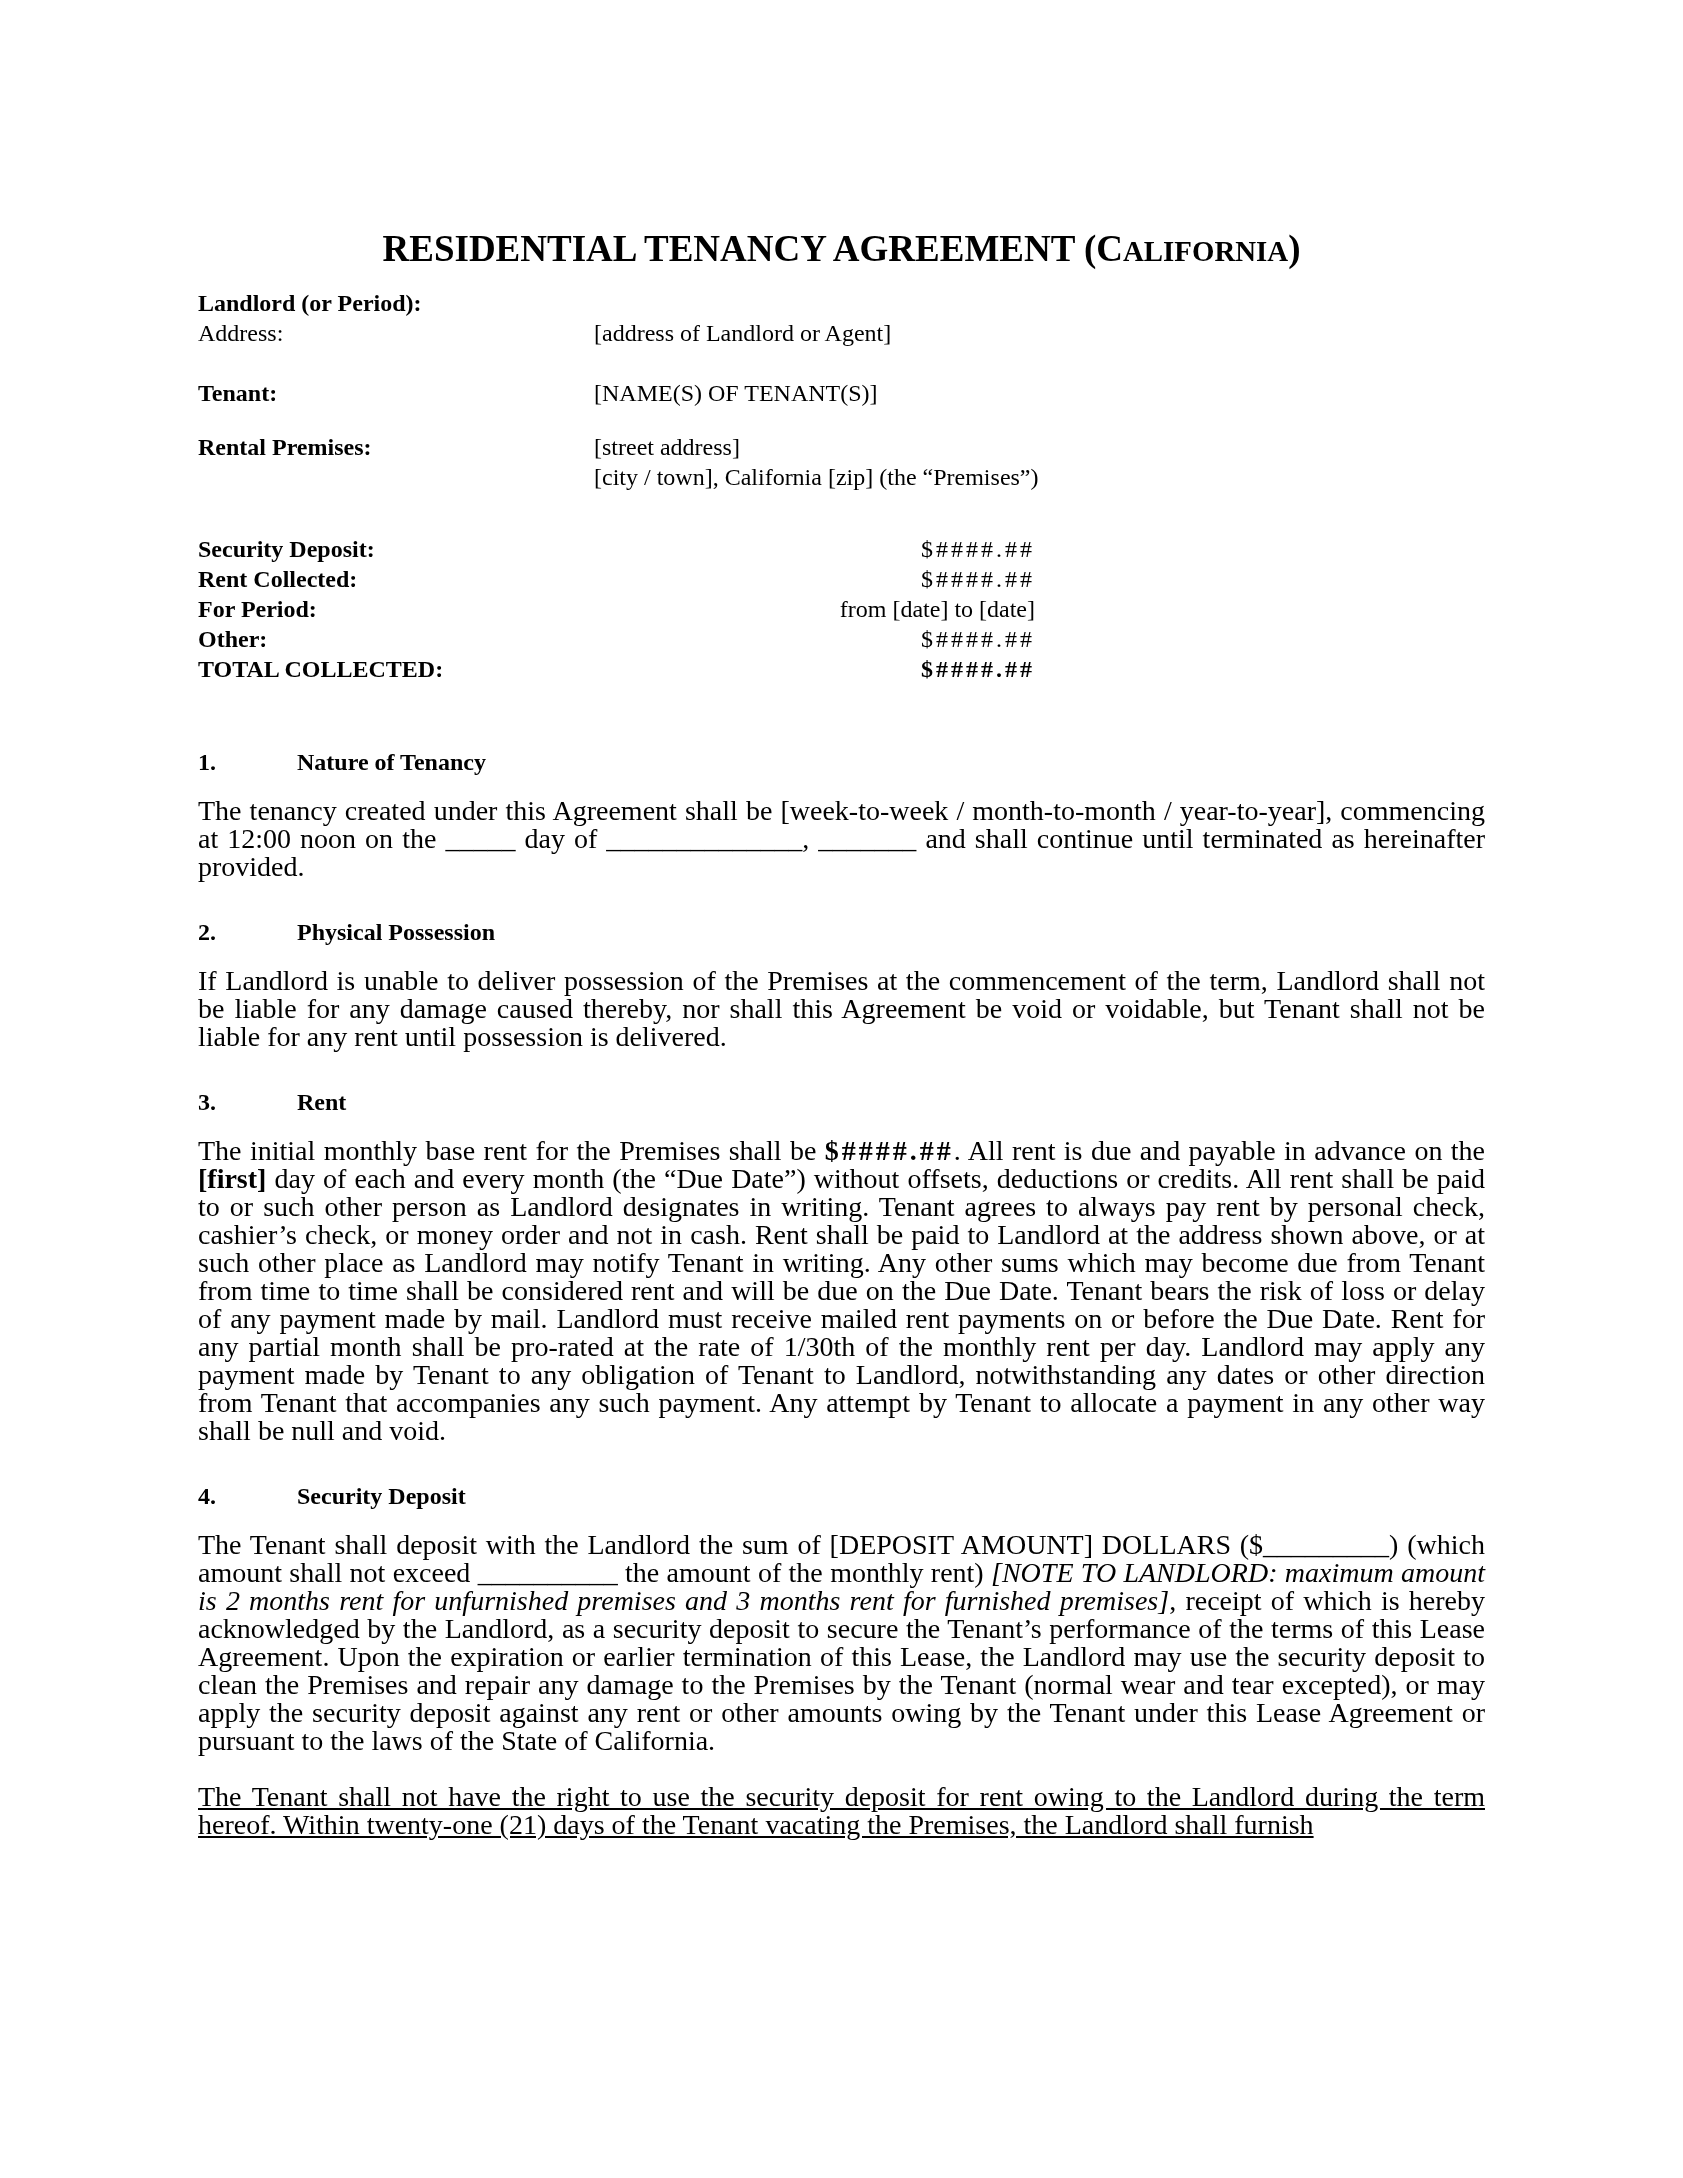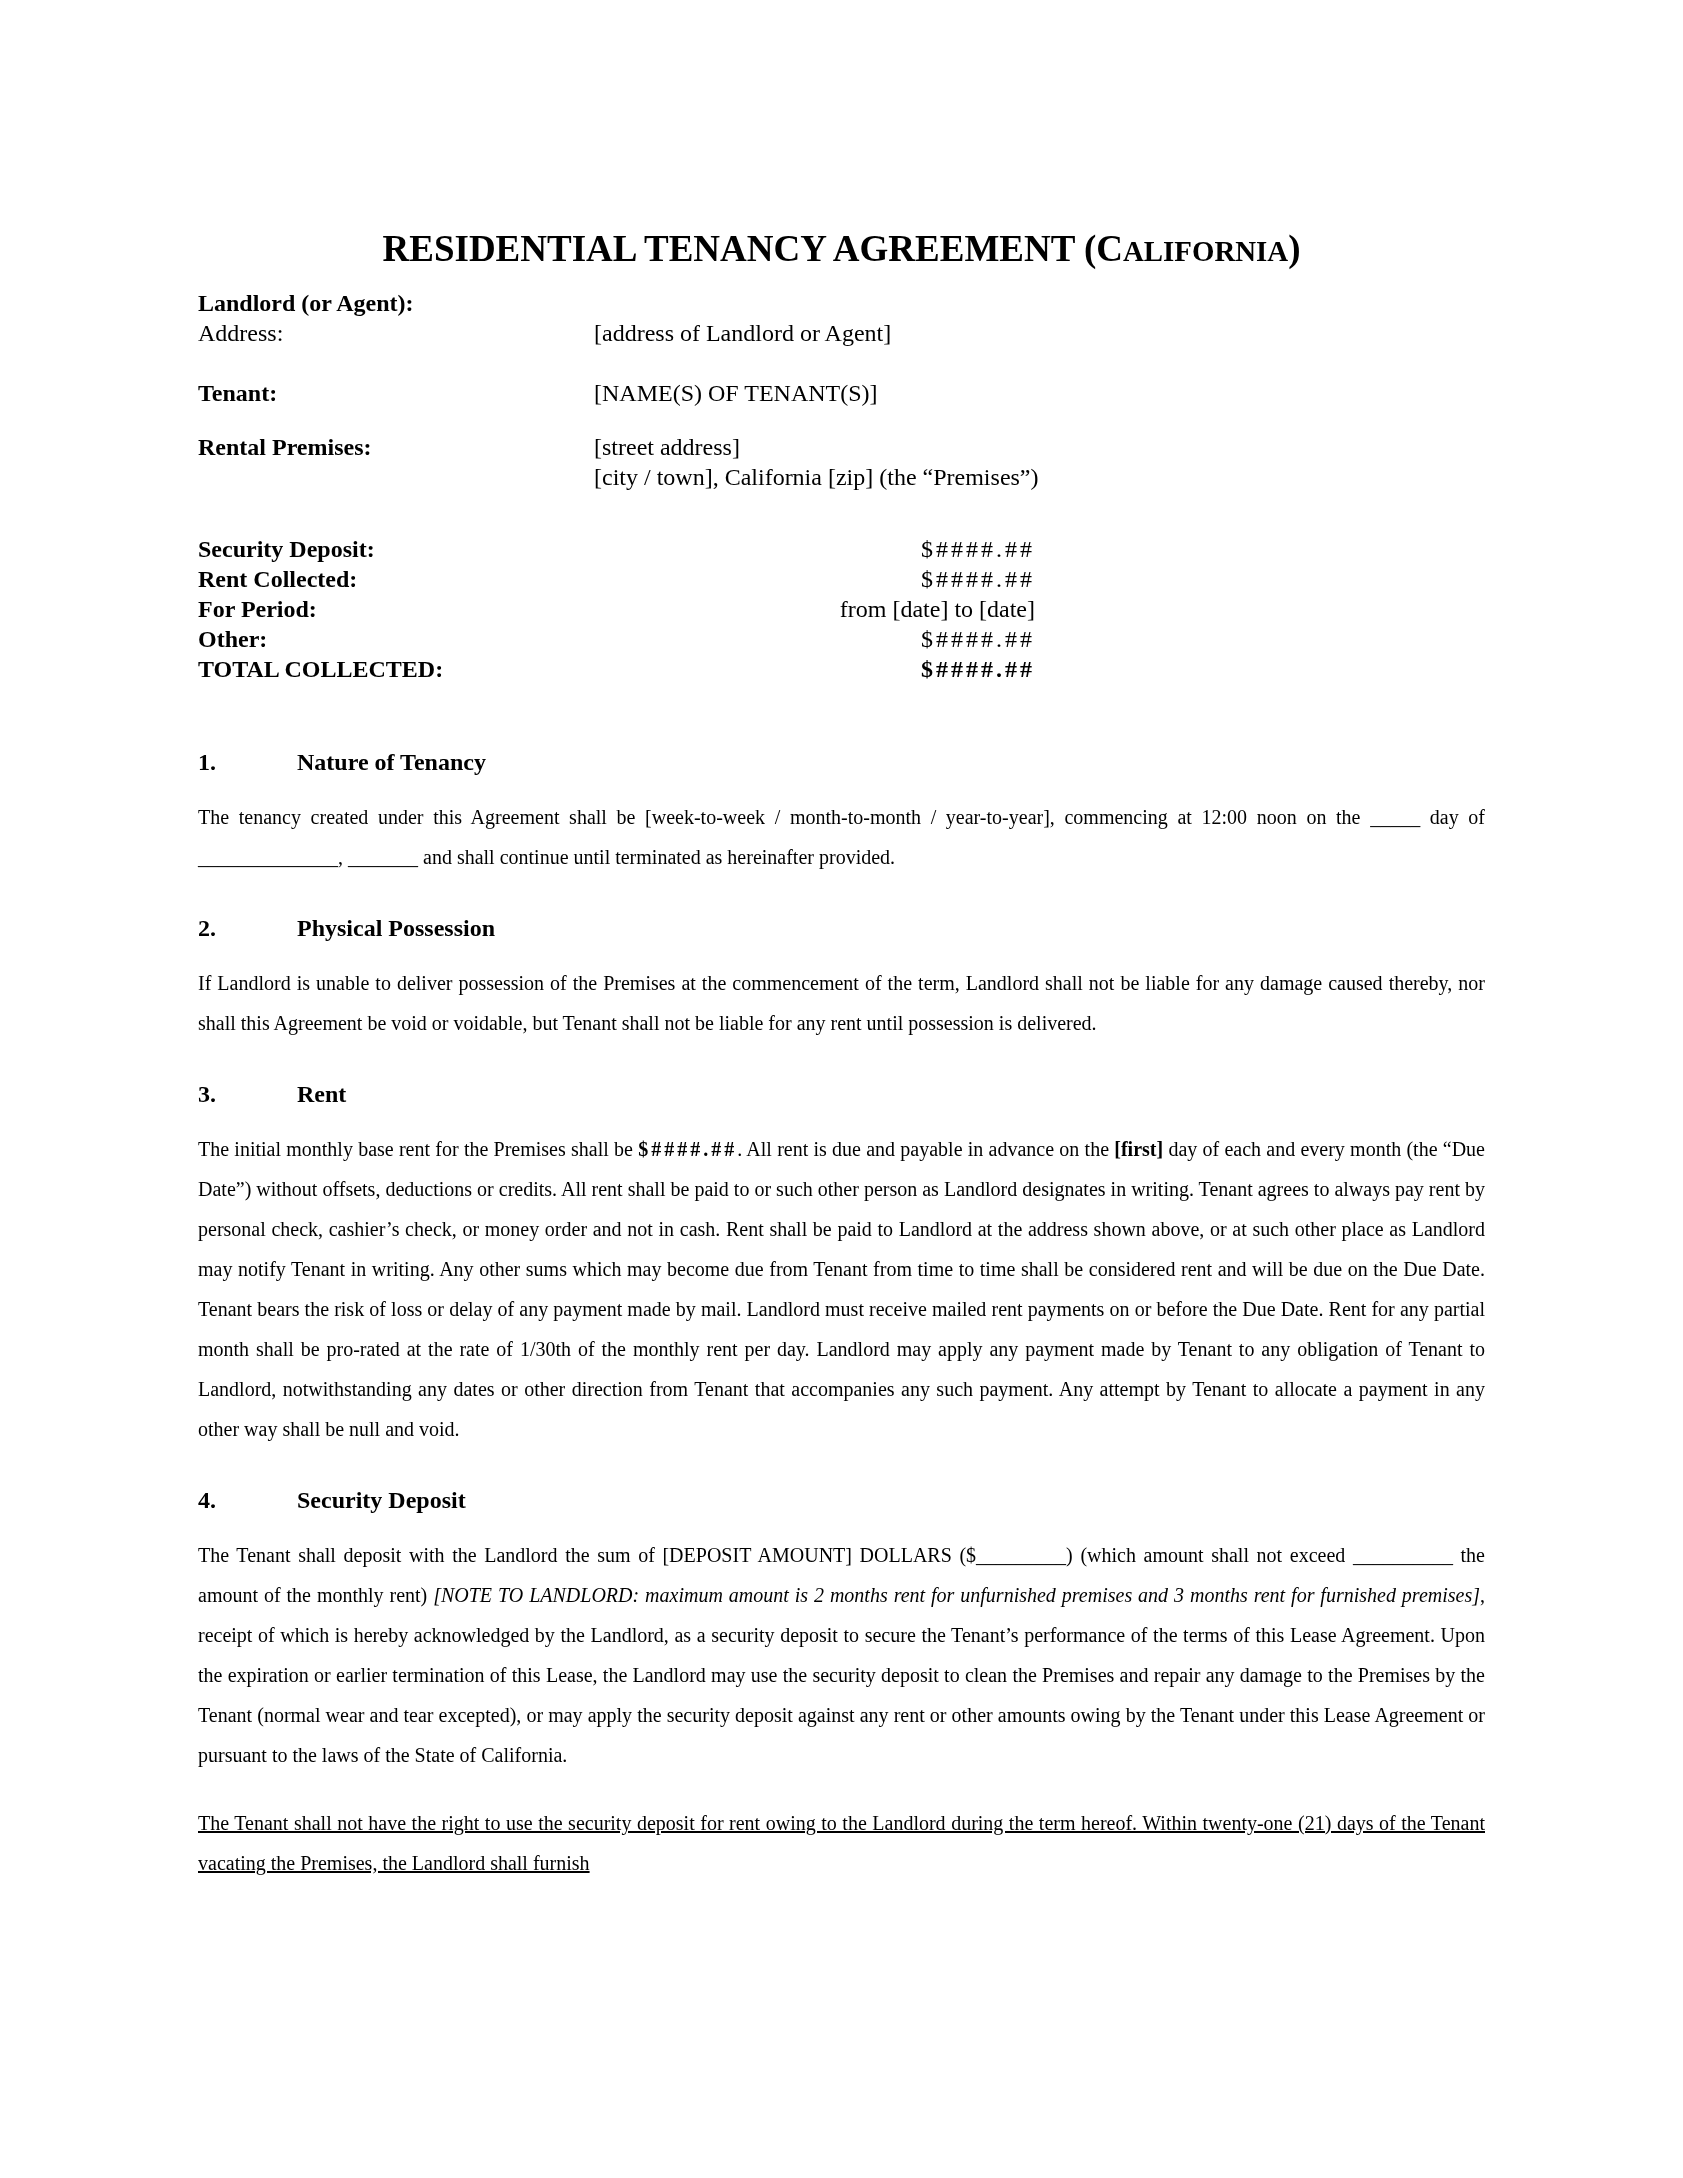--- a/index.html
+++ b/index.html
@@ -46,42 +46,42 @@
     display: flex;
     font-weight: bold;
     font-size: 24px;
     line-height: 30px;
     margin: 36px 0 20px 0;
   }
   .section-number { width: 99px; flex: none; }
   .section-body p {
     margin: 0;
     text-align: justify;
-    font-size: 20px;
-    line-height: 40px;
+    font-size: 28px;
+    line-height: 28px;
   }
   .section-body p + p { margin-top: 28px; text-decoration: underline; }
 
   .seg-bold { font-weight: bold; }
   .seg-italic { font-style: italic; }
   .seg-bold-amount { font-weight: bold; letter-spacing: 3px; }
 </style>
 </head>
 <body>
 
 <div class="page">
 
   <div class="doc-title">
     <span>RESIDENTIAL TENANCY AGREEMENT (C</span><span class="smallcaps">ALIFORNIA</span><span>)</span>
   </div>
 
   <div class="kv-block">
 
     <div class="kv-row">
-      <div class="kv-label bold">Landlord (or Agent):</div>
+      <div class="kv-label bold">Landlord (or Period):</div>
     </div>
     <div class="kv-row gap-after-md">
       <div class="kv-label">Address:</div>
       <div class="kv-value">[address of Landlord or Agent]</div>
     </div>
 
     <div class="kv-row gap-after-sm">
       <div class="kv-label bold">Tenant:</div>
       <div class="kv-value">[NAME(S) OF TENANT(S)]</div>
     </div>

